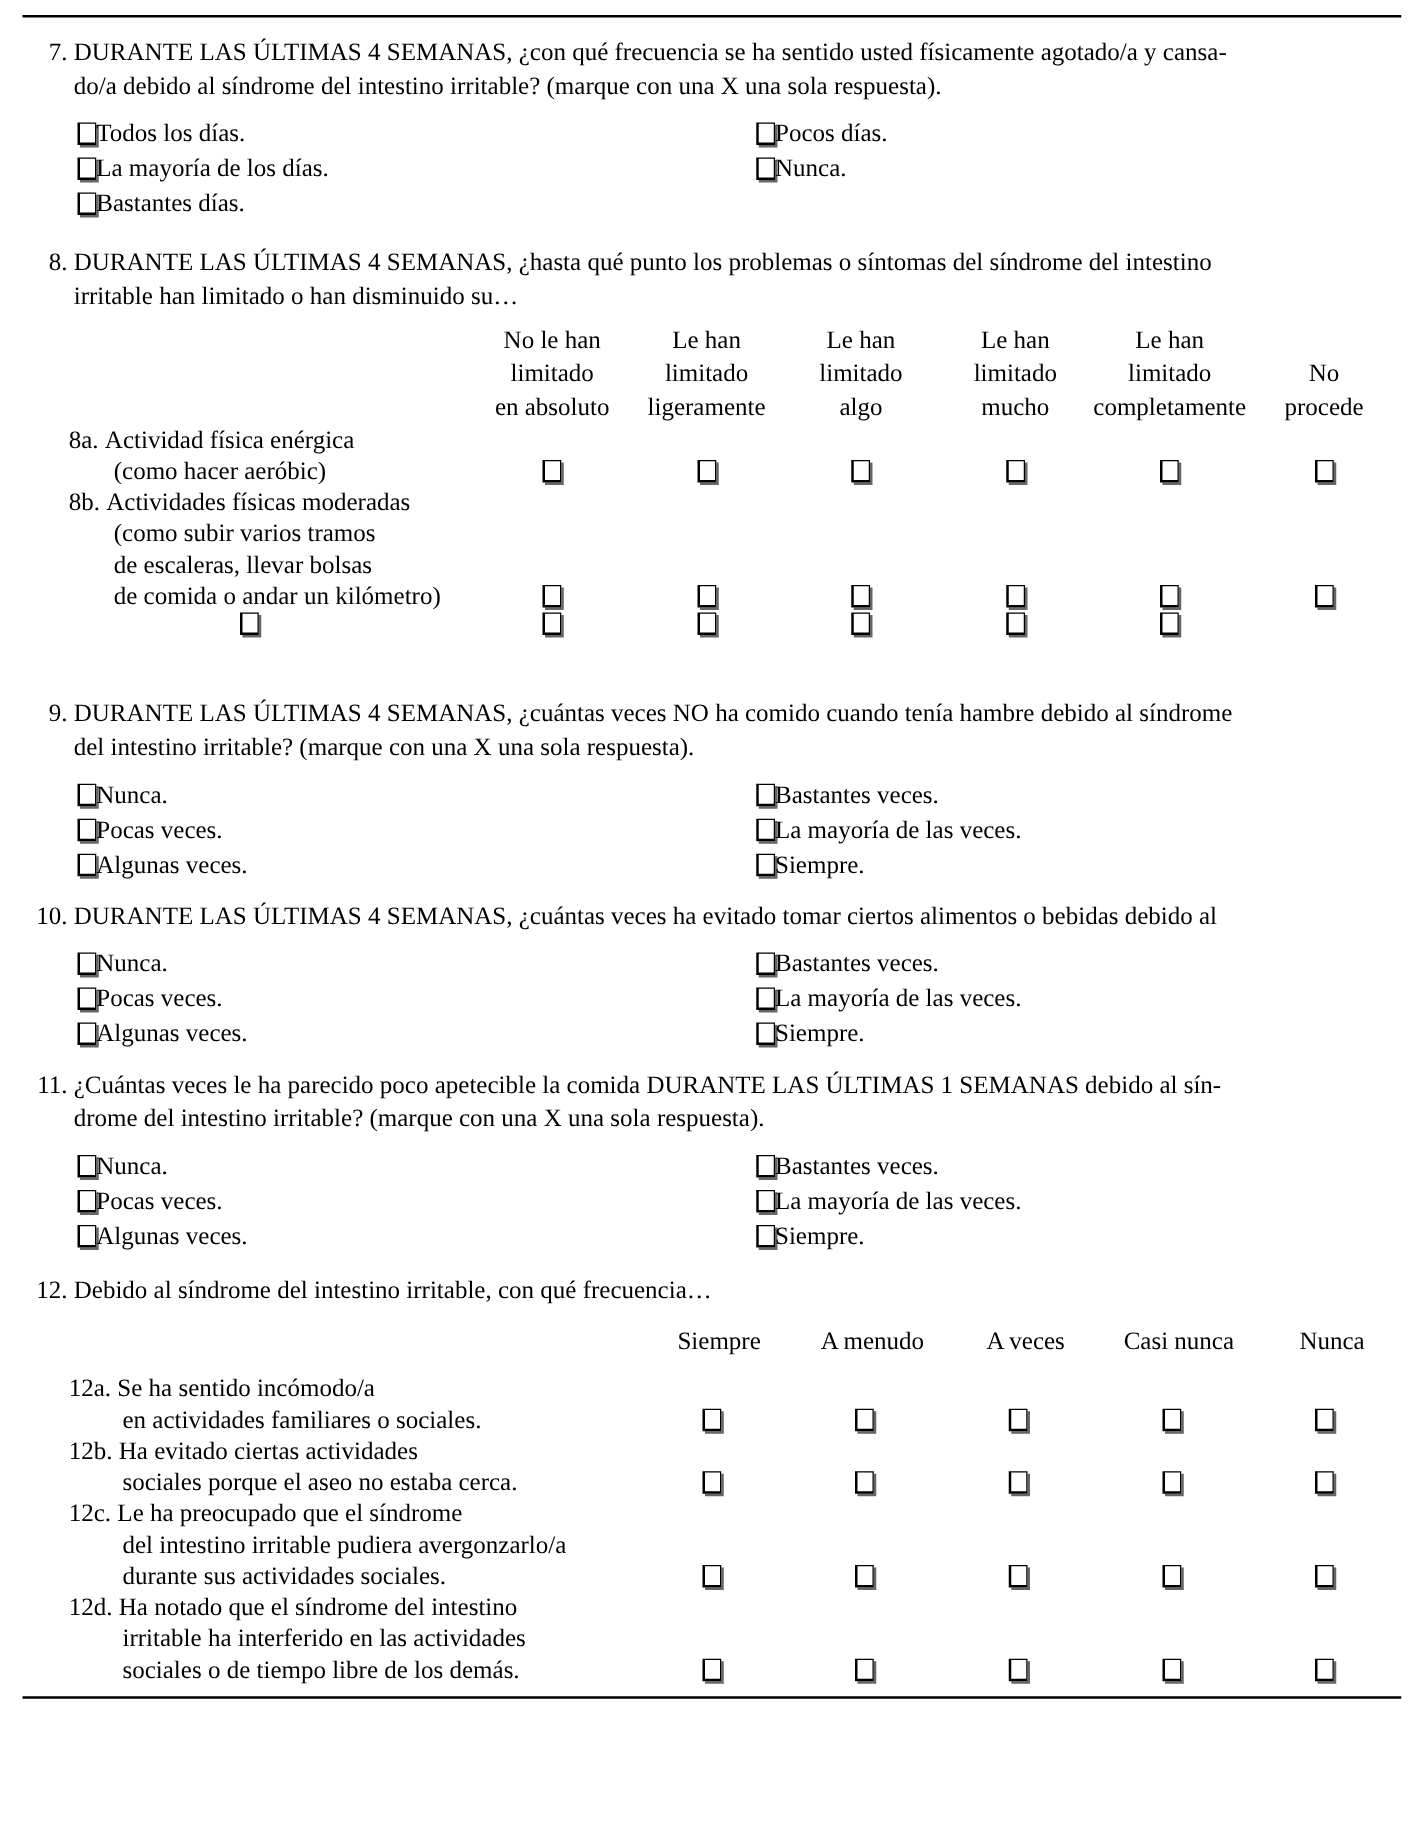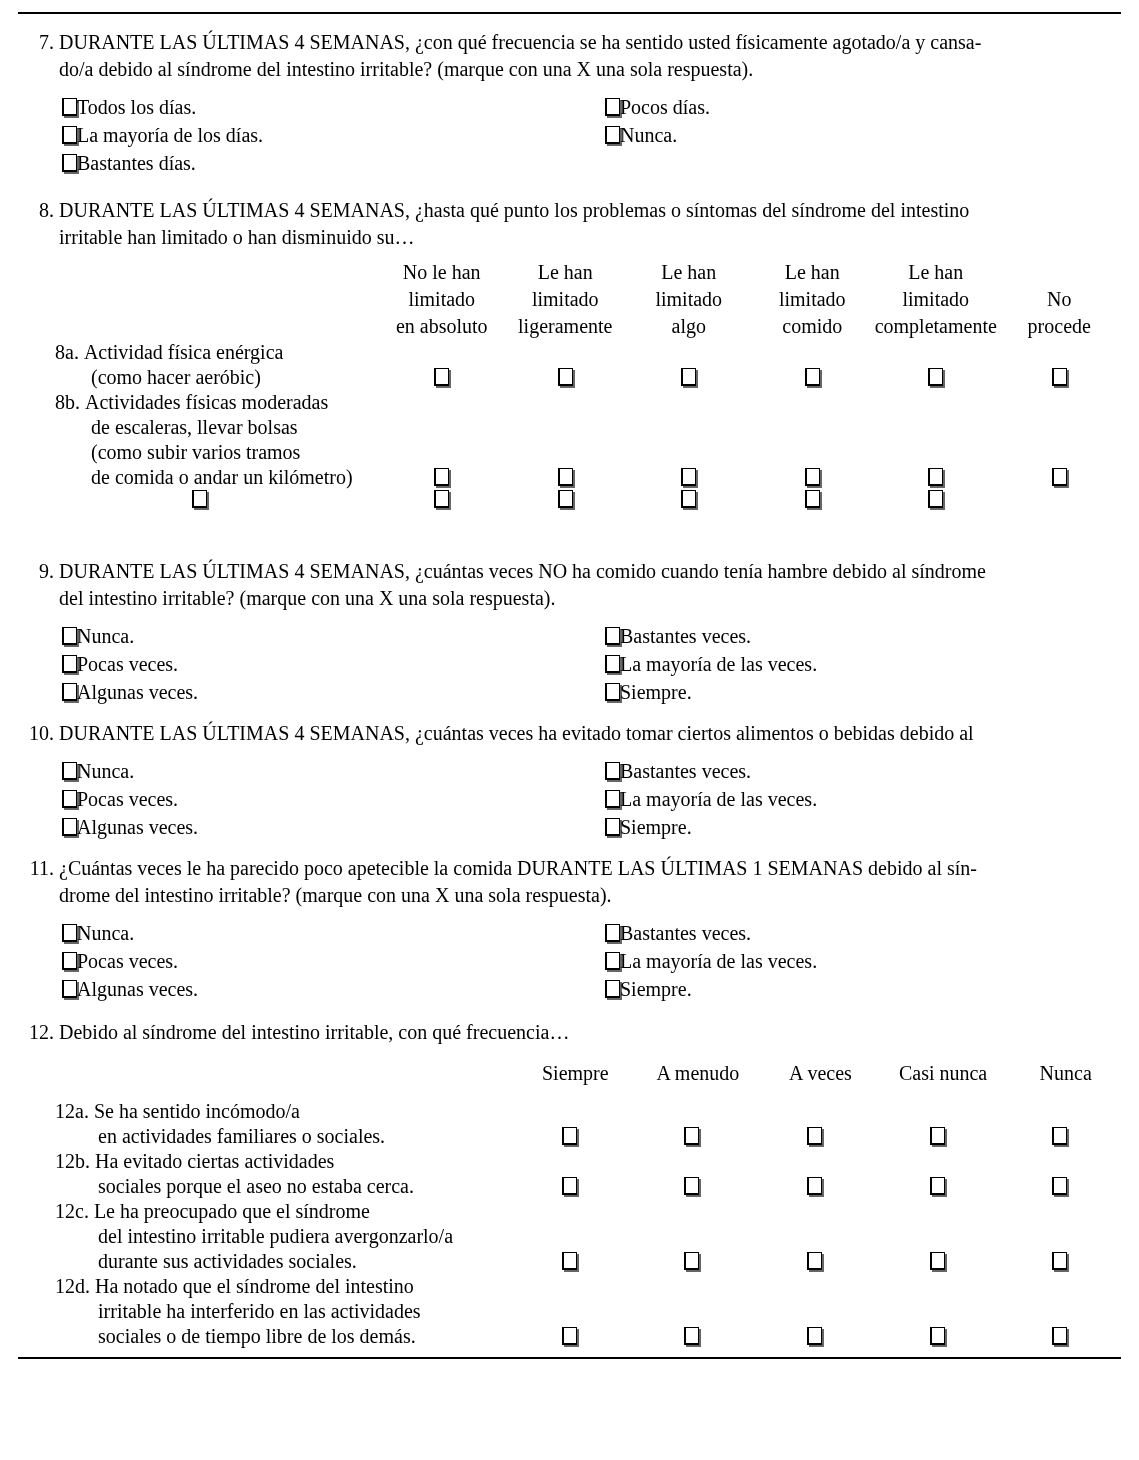--- a/index.html
+++ b/index.html
@@ -121,21 +121,21 @@
       <div class="line">ligeramente</div>
     </div>
     <div class="hcell">
       <div class="line">Le han</div>
       <div class="line">limitado</div>
       <div class="line">algo</div>
     </div>
     <div class="hcell">
       <div class="line">Le han</div>
       <div class="line">limitado</div>
-      <div class="line">comido</div>
+      <div class="line">mucho</div>
     </div>
     <div class="hcell">
       <div class="line">Le han</div>
       <div class="line">limitado</div>
       <div class="line">completamente</div>
     </div>
     <div class="hcell">
       <div class="line">No</div>
       <div class="line">procede</div>
     </div>
@@ -162,22 +162,22 @@
         <span class="cb"></span>
       </div>
     <div class="cbc">
         <span class="cb"></span>
       </div>
   </div>
 
   <div class="t8">
     <div class="rlabel t8l">
       <div class="line l1"><span class="rownum">8b.</span><span>Actividades físicas moderadas</span></div>
+      <div class="line cont">(como subir varios tramos</div>
       <div class="line cont">de escaleras, llevar bolsas</div>
-      <div class="line cont">(como subir varios tramos</div>
       <div class="line cont">de comida o andar un kilómetro)</div>
     </div>
     <div class="cbc">
         <span class="cb"></span>
       </div>
     <div class="cbc">
         <span class="cb"></span>
       </div>
     <div class="cbc">
         <span class="cb"></span>

